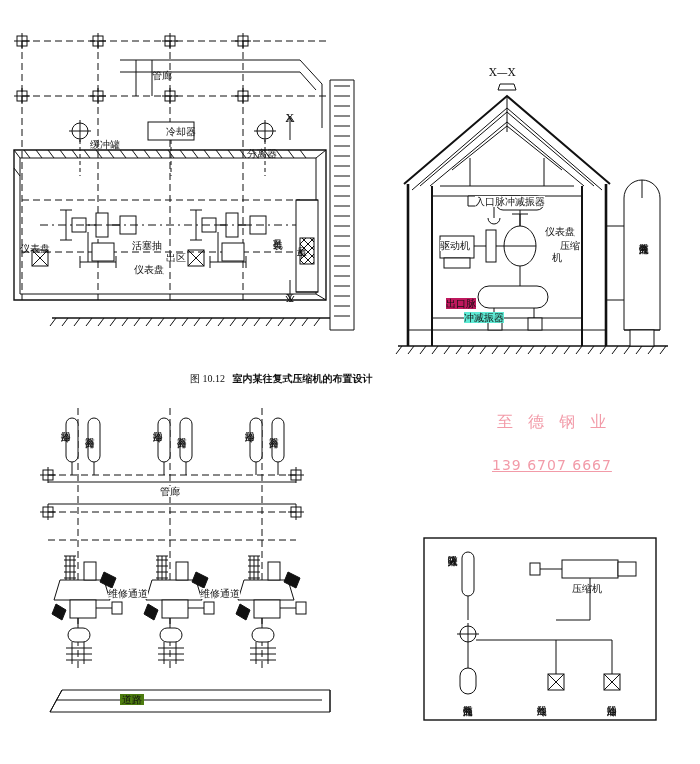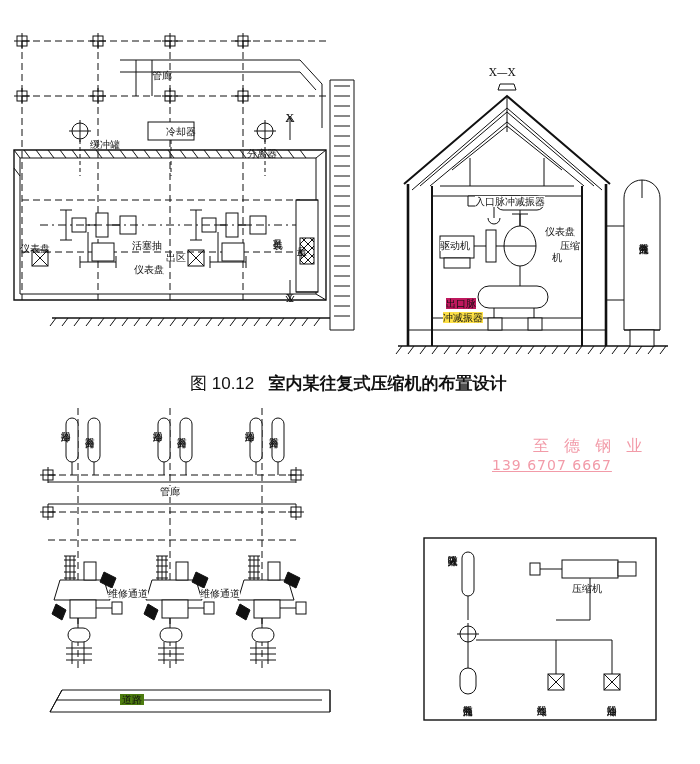--- a/index.html
+++ b/index.html
@@ -35,41 +35,40 @@
     white-space: nowrap;
   }
   .lbl.v {
     writing-mode: vertical-rl;
     text-orientation: upright;
     white-space: nowrap;
     letter-spacing: 0px;
   }
   .caption {
     position: absolute;
-    font-family: Liberation Sans, sans-serif;
-    font-size: 17px;
+    font-family: Liberation Serif, serif;
+    font-size: 10px;
     color: #111;
     white-space: nowrap;
   }
   .caption b {
     font-weight: bold;
   }
   .watermark {
     position: absolute;
     color: #f08a9a;
     font-family: "DejaVu Sans", sans-serif;
     white-space: nowrap;
     opacity: .85;
   }
   .wm1 {
     left: 497px;
-    top: 436px;
+    top: 412px;
     font-size: 16px;
     letter-spacing: 5px;
-    margin-left: 36px;
   }
   .wm2 {
     left: 492px;
     top: 457px;
     font-size: 14px;
     letter-spacing: 1px;
     text-decoration: underline;
   }
   .axis {
     position: absolute;
@@ -361,21 +360,21 @@
   <div class="axis" style="left:286px; top:112px;">X</div>
   <div class="axis" style="left:286px; top:292px;">X</div>
 
   <div class="axis" style="left:489px; top:66px;">X—X</div>
   <div class="lbl" style="left:475px; top:196px; background:#fff;">入口脉冲减振器</div>
   <div class="lbl" style="left:440px; top:240px; background:#fff;">驱动机</div>
   <div class="lbl" style="left:545px; top:226px;">仪表盘</div>
   <div class="lbl" style="left:560px; top:240px;text-align:center;">压缩</div>
   <div class="lbl" style="left:552px; top:252px;">机</div>
   <div class="lbl" style="left:446px; top:298px; background:#be185d;">出口脉</div>
-  <div class="lbl" style="left:443px; top:312px; background:#fde047;">冲减振器</div>
+  <div class="lbl" style="left:464px; top:312px; background:#5eead4;">冲减振器</div>
   <div class="lbl v" style="left:638px; top:236px;">气液分离器</div>
 
   <div class="caption" style="left:190px; top:372px;">
     <span>图 10.12</span>
     &nbsp;&nbsp;<b>室内某往复式压缩机的布置设计</b>
   </div>
 
   <div class="lbl v" style="left:60px; top:424px;">冷却器</div>
   <div class="lbl v" style="left:84px; top:430px;">分离器</div>
   <div class="lbl v" style="left:152px; top:424px;">冷却器</div>

